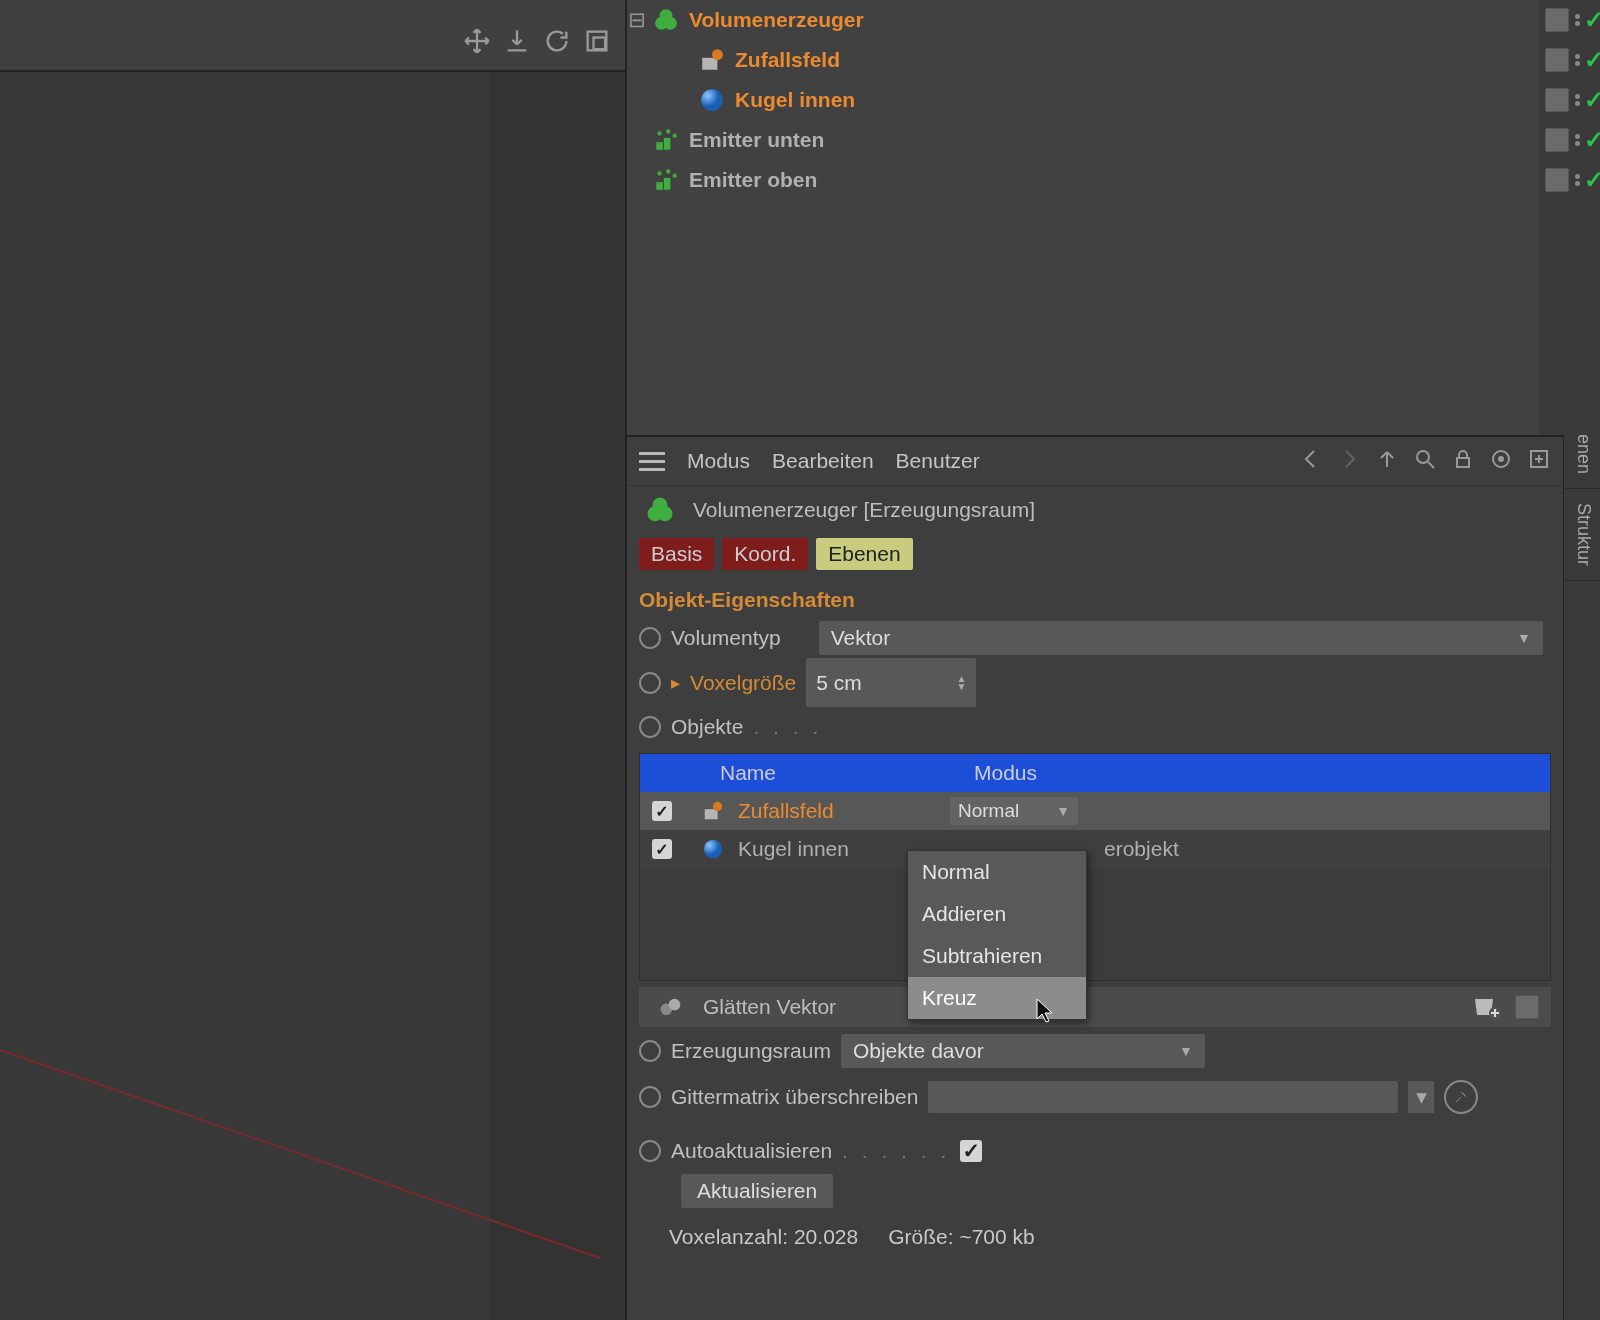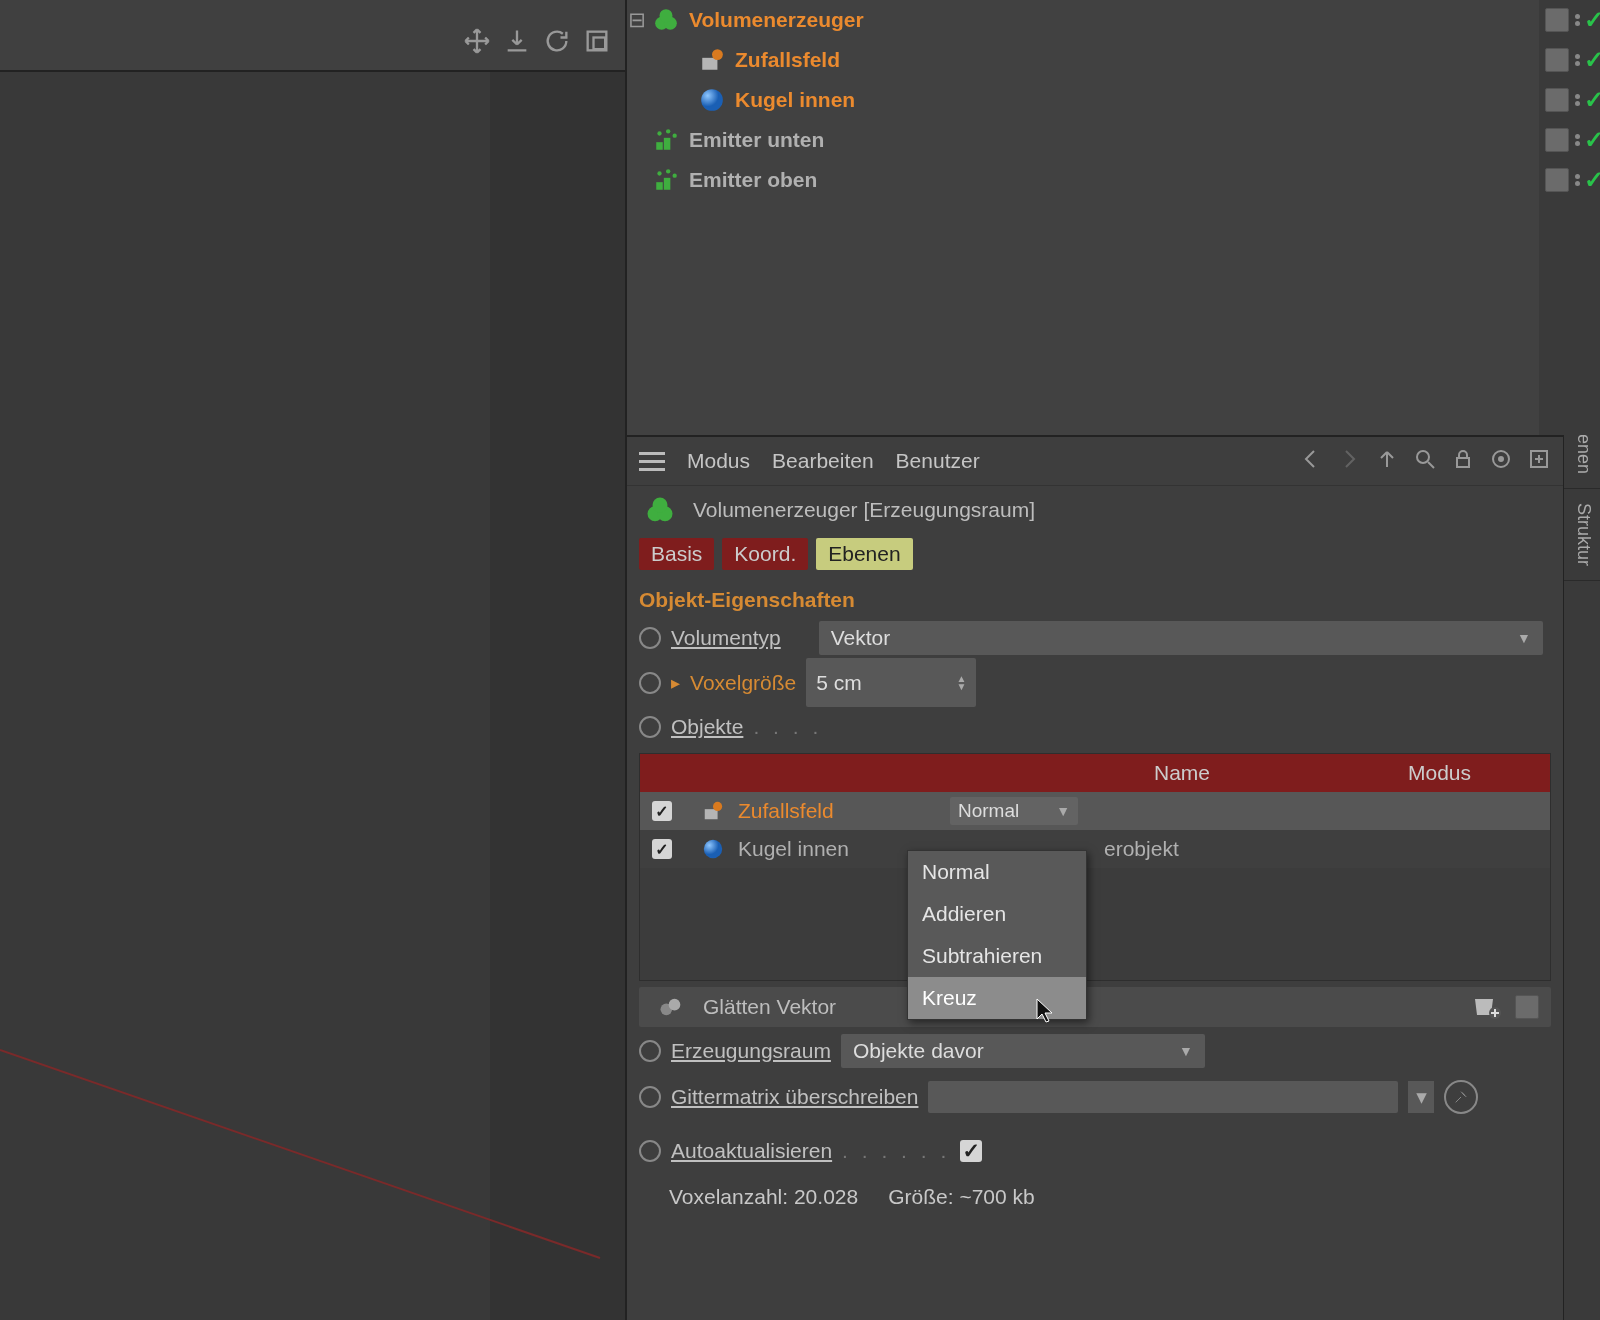--- a/index.html
+++ b/index.html
@@ -43,31 +43,31 @@
 .obj-title .icn{width:30px;height:30px;}
 .tabs{display:flex;gap:8px;padding:4px 12px 8px;}
 .tab{padding:4px 12px;background:#7f1d1d;color:#ccc;border-radius:2px;}
 .tab.act{background:#c7cc7e;color:#222;}
 
 .section{padding:4px 12px;}
 .section-h{color:#d68a33;font-weight:600;padding:6px 0;}
 .prow{display:flex;align-items:center;min-height:40px;gap:10px;}
 .radio{width:18px;height:18px;border:2px solid #888;border-radius:50%;}
 .expand{color:#d68a33;font-size:18px;}
-.plabel{color:#c0c0c0;text-decoration:underline;}
+.plabel{color:#c0c0c0;}
 .plabel-or{color:#d68a33;}
 .sel{flex:1;background:#585858;height:34px;display:flex;align-items:center;padding:0 12px;color:#ddd;justify-content:space-between;border-radius:2px;max-width:700px;}
 .sel.small{max-width:340px;}
 .chev{font-size:14px;color:#aaa;}
 .numfield{width:150px;height:49px;background:#585858;display:flex;align-items:center;padding:0 10px;color:#ddd;justify-content:space-between;border-radius:2px;}
 .spin{display:flex;flex-direction:column;font-size:10px;color:#aaa;line-height:8px;}
 .dotsrow{color:#777;letter-spacing:4px;}
 
 .tbl{margin:6px 0;border:1px solid #2e2e2e;}
-.thead{display:flex;background:#7f1d1d;height:38px;align-items:center;justify-content:flex-end;}
+.thead{display:flex;background:#1d4ed8;height:38px;align-items:center;}
 .th{padding:0 12px;color:#ccc;}
 .th1{width:44px;}
 .th2{width:230px;}
 .th3{width:130px;}
 .th4{flex:1;}
 .tbody .trw{display:flex;height:38px;align-items:center;background:#3f3f3f;}
 .trw.sel-row{background:#575757;}
 .chkb{width:20px;height:20px;background:#d5d5d5;border-radius:3px;display:flex;align-items:center;justify-content:center;color:#222;font-size:16px;font-weight:bold;margin-left:12px;}
 .cell{padding:0 12px;display:flex;align-items:center;gap:8px;}
 .cell .icn{width:22px;height:22px;}
@@ -397,20 +397,23 @@
             </div>
         </div>
 
         <div class="prow" style="margin-top:14px">
           <span class="radio"></span>
           <span class="plabel">Autoaktualisieren</span>
           <span class="dotsrow">. . . . . .</span>
           <span class="checkbox2">✓</span>
         </div>
 
+        <div class="prow">
+          <span class="btn">Aktualisieren</span>
+        </div>
 
         <div class="statline">
           <span><span>Voxelanzahl:</span> <span>20.028</span></span>
           <span><span>Größe:</span> <span>~700 kb</span></span>
         </div>
       </div>
 
       <div class="dd" id="dd">
           <div class="dd-item">Normal</div>
           <div class="dd-item">Addieren</div>

